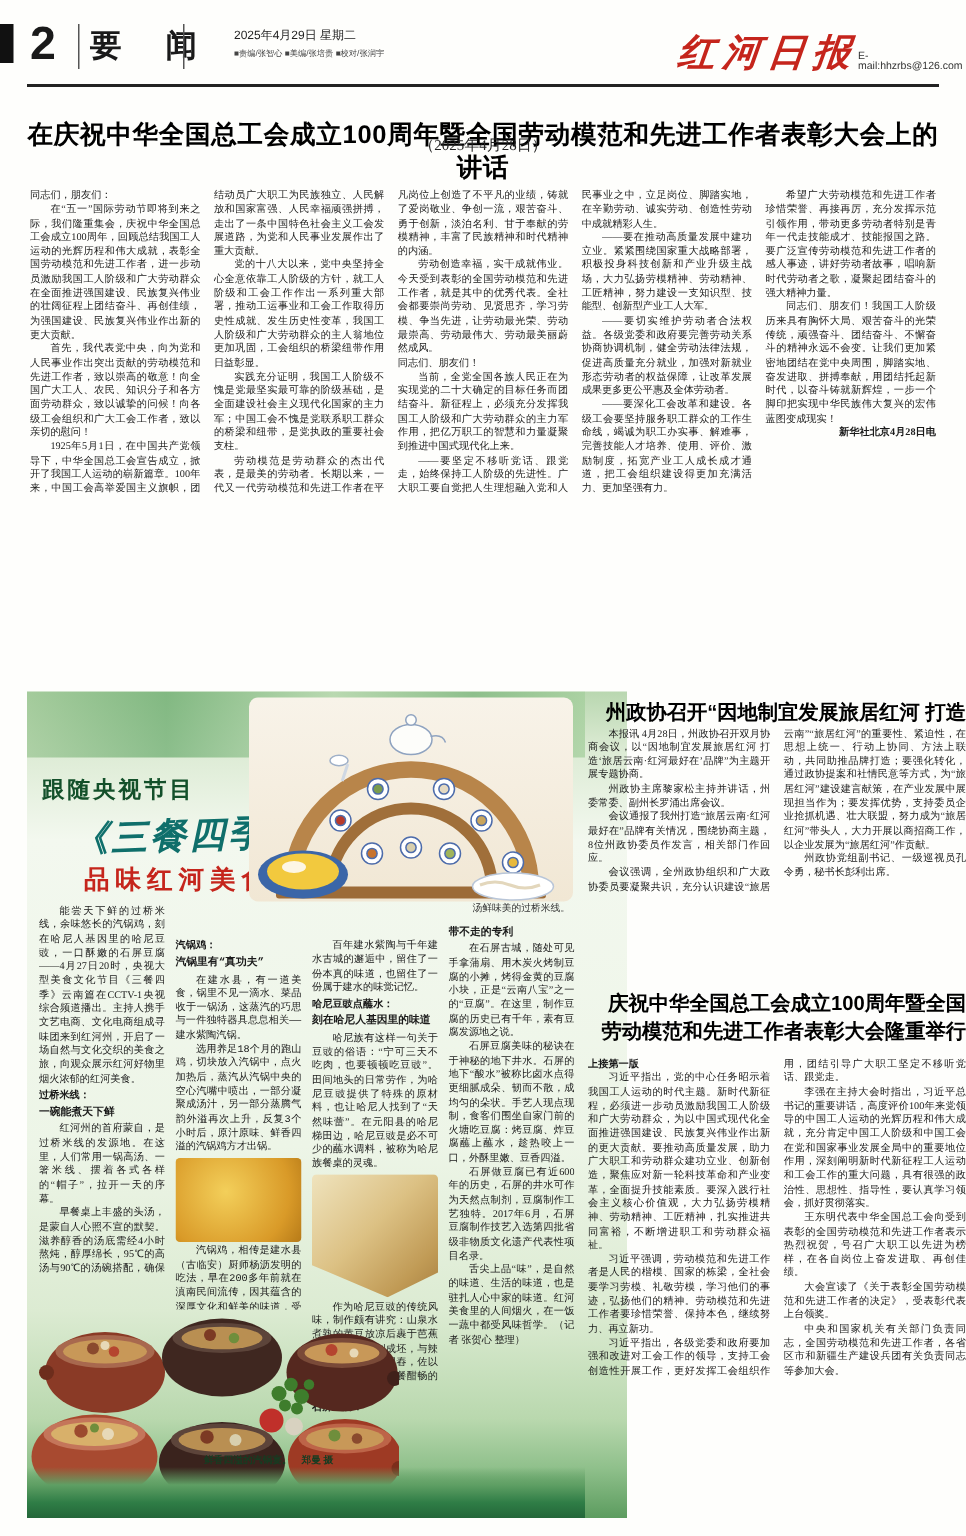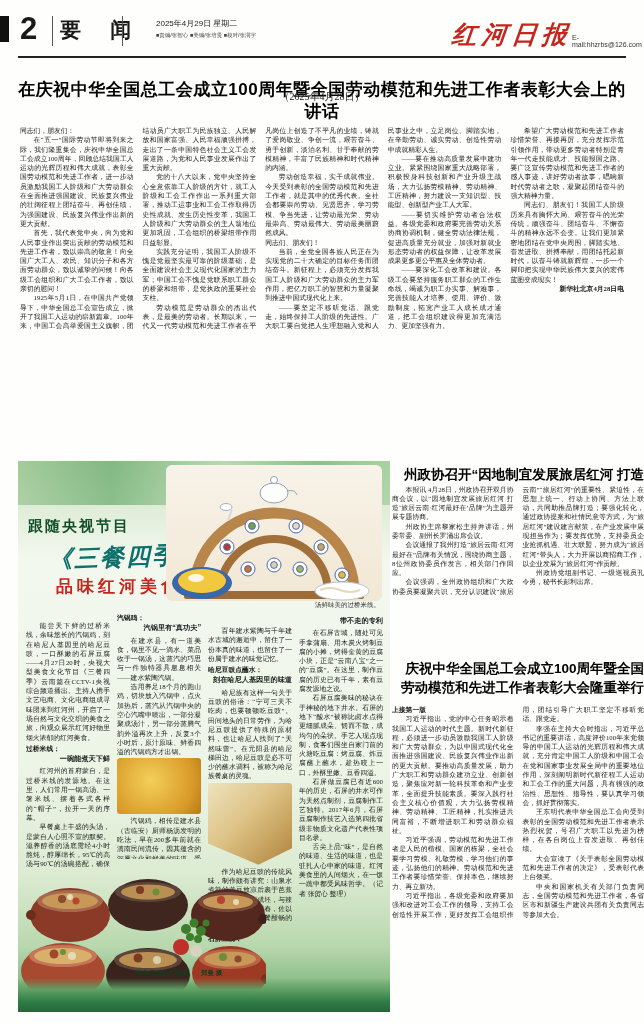--- a/index.html
+++ b/index.html
@@ -21,41 +21,41 @@
   
   #speech-headline{left:16px;top:62px;width:612px;text-align:center;font-family:"Liberation Sans",sans-serif;
      font-size:17px;font-weight:900;line-height:22px;letter-spacing:0.5px;color:#000;margin-top:17px;}
   #speech-dateline{left:0;top:90px;width:644px;text-align:center;font-size:10px;color:#222;}
   #speech-author{left:0;top:100px;width:644px;text-align:center;font-size:15px;letter-spacing:8px;color:#111;}
   #speech-body{left:20px;top:126px;width:604px;height:333px;column-count:5;column-gap:9px;
      font-size:6.8px;line-height:9.3px;text-align:justify;overflow:hidden;}
   .it{margin:0;padding:0;font-weight:normal;}
   .it-p{text-indent:2em;}
   .it-plain{text-indent:0;}
-  .it-h{font-size:7.2px;text-align:right;font-weight:bold;margin:2px 0;}
+  .it-h{font-size:7.2px;text-align:left;font-weight:bold;margin:2px 0;}
   .it-h2a{font-weight:bold;text-indent:0;margin-top:2px;}
   .it-jump{font-weight:bold;text-indent:0;}
   .it-credit{font-weight:bold;text-align:right;text-indent:0;}
   
   #feature{left:18px;top:461px;width:372px;height:551px;overflow:hidden;
-     background:linear-gradient(180deg,#b9d7b0 0%,#dcebd4 7%,#f3f8ef 18%,#edf5e7 55%,#dcebd2 75%,#b9d8ae 88%,#8fc08b 94%,#5c9c5f 100%);}
+     background:linear-gradient(180deg,#b9d7b0 0%,#dcebd4 7%,#f3f8ef 18%,#edf5e7 55%,#dcebd2 75%,#b9d8ae 88%,#8fc08b 94%,#5c9c5f 100%);padding-left:28px;}
   #water-top{left:0;top:0;width:372px;height:44px;
      background:linear-gradient(90deg,#9dc795 0%,#6fae72 25%,#b9d9b0 55%,#7fb77f 80%,#a5cf9d 100%);opacity:.75;}
   #brand{left:192px;top:26px;font-size:13px;color:#2e8b4f;white-space:nowrap;}
   #brand .script{font-style:italic;font-weight:bold;font-size:15px;letter-spacing:1px;}
   #brand .tag{background:#2e8b4f;color:#fff;font-size:9px;padding:1px 3px;border-radius:2px;margin-left:2px;font-family:"Liberation Sans",sans-serif;}
   #feature-kicker{left:10px;top:56px;font-family:"Liberation Sans",sans-serif;font-size:15px;font-weight:bold;color:#13502a;letter-spacing:2px;}
   #feature-title{left:30px;top:80px;font-size:24px;font-weight:bold;font-style:italic;color:#0f6f6b;
      letter-spacing:2px;transform:rotate(-2deg);}
   #feature-subtitle{left:38px;top:114px;font-size:17px;font-weight:900;color:#c5251c;letter-spacing:4px;}
   #collage{left:148px;top:4px;width:216px;height:136px;background:linear-gradient(180deg,#f8f3e9,#f1e7d4);border-radius:6px;}
   #collage-caption{left:150px;top:140px;width:212px;text-align:right;font-size:6.5px;color:#333;}
   .f-col{position:absolute;overflow:hidden;font-size:6.8px;line-height:9.3px;text-align:justify;}
-  #f-col1{left:8px;top:160px;width:84px;height:248px;}
-  #f-col2{left:99px;top:150px;width:84px;height:248px;}
+  #f-col1{left:8px;top:142px;width:84px;height:248px;}
+  #f-col2{left:99px;top:164px;width:84px;height:248px;font-family:Liberation Mono, monospace;}
   #f-col3{left:190px;top:165px;width:84px;height:386px;}
   #f-col4{left:281px;top:154px;width:84px;height:386px;}
   .inline-photo{width:100%;margin:2px 0;border-radius:3px;}
   .tofu-closeup-photo{height:56px;background:radial-gradient(circle at 40% 40%,#f3cf5a,#d99a28 70%,#b67a18);}
   .hands-tofu-photo{height:82px;background:linear-gradient(135deg,#efe3bd,#dcc184 45%,#c09a55 80%,#a87f40);
      clip-path:polygon(0 0,100% 0,100% 80%,60% 100%,0 74%);}
   #pots-photo{left:0;top:402px;width:248px;height:142px;}
   #pots-caption{left:118px;top:508px;width:160px;font-size:6.5px;font-weight:bold;color:#163c22;}
   #mountain-band{left:0;top:517px;width:372px;height:34px;
      background:linear-gradient(180deg,rgba(47,125,70,0) 0%,#5f9f64 35%,#2f7d46 70%,#236639 100%);}

